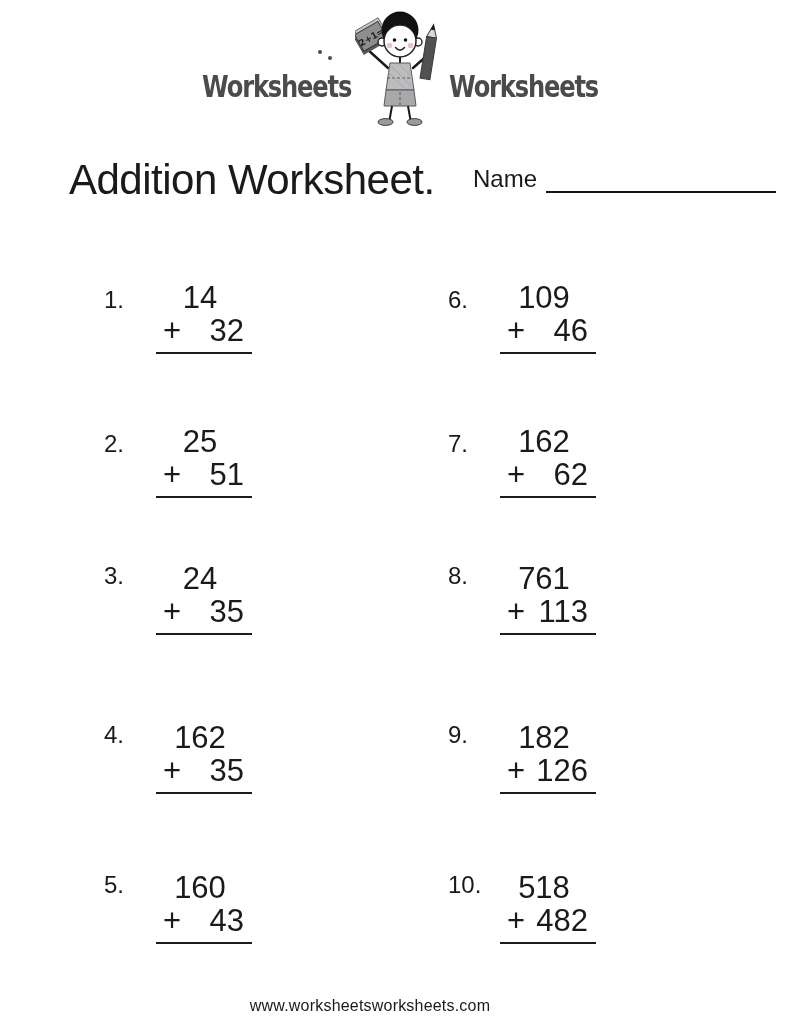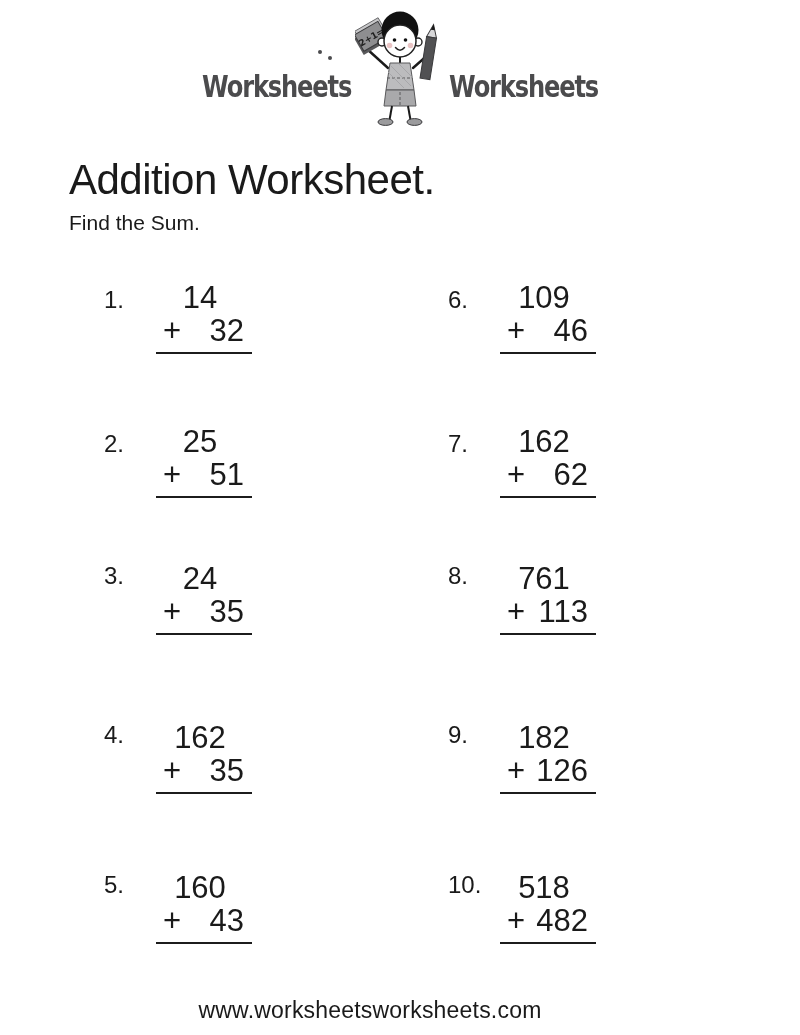--- a/index.html
+++ b/index.html
@@ -36,21 +36,21 @@
   .problem:nth-child(-n+5){margin-left:104px;}
   .problem:nth-child(n+6){margin-left:48px;}
   .plabel{font-size:24px;line-height:27px;width:52px;flex:none;padding-top:5px;}
   .problem.raised .plabel{padding-top:0;}
   .math{width:96px;flex:none;}
   .problem.raised .math{}
   .top-operand{font-size:31px;line-height:33px;text-align:center;padding-right:8px;}
   .bottom-row{display:flex;justify-content:space-between;font-size:31px;line-height:33px;padding:0 8px 0 7px;}
   .answer-line{border-top:2.5px solid #1c1c1c;margin-top:5px;}
   
-  .footer{position:absolute;top:997px;left:0;width:740px;text-align:center;font-size:23px;letter-spacing:0.2px;}
+  .footer{position:absolute;top:997px;left:0;width:740px;text-align:center;font-size:16px;letter-spacing:0.2px;}
 </style>
 </head>
 <body>
 
 <div class="page">
 
   <header class="logo">
     <span class="logo-text left">Worksheets</span>
     <svg class="kid-svg" width="90" height="120" viewBox="0 0 90 120" aria-hidden="true">
 
@@ -94,21 +94,24 @@
       <line x1="53" y1="100" x2="55.5" y2="114" stroke="#1a1a1a" stroke-width="2"></line>
       <ellipse cx="30.5" cy="116" rx="7.5" ry="3.4" fill="#9b9b9d" stroke="#3a3a3c" stroke-width="1"></ellipse>
       <ellipse cx="59.5" cy="116" rx="7.5" ry="3.4" fill="#9b9b9d" stroke="#3a3a3c" stroke-width="1"></ellipse>
     </svg>
     <span class="logo-text right">Worksheets</span>
   </header>
   <span class="sparkle s1"></span>
   <span class="sparkle s2"></span>
 
   <h1 class="title">Addition Worksheet.</h1>
-  <p class="instruction">Find the Sum.</p>
+  <div class="name-field">
+    <span class="name-label">Name</span>
+    <span class="name-line"></span>
+  </div>
 
   <main class="problems">
 
     <div class="problem">
       <span class="plabel">1.</span>
       <div class="math">
         <div class="top-operand">14</div>
         <div class="bottom-row">
           <span>+</span>
           <span>32</span>

